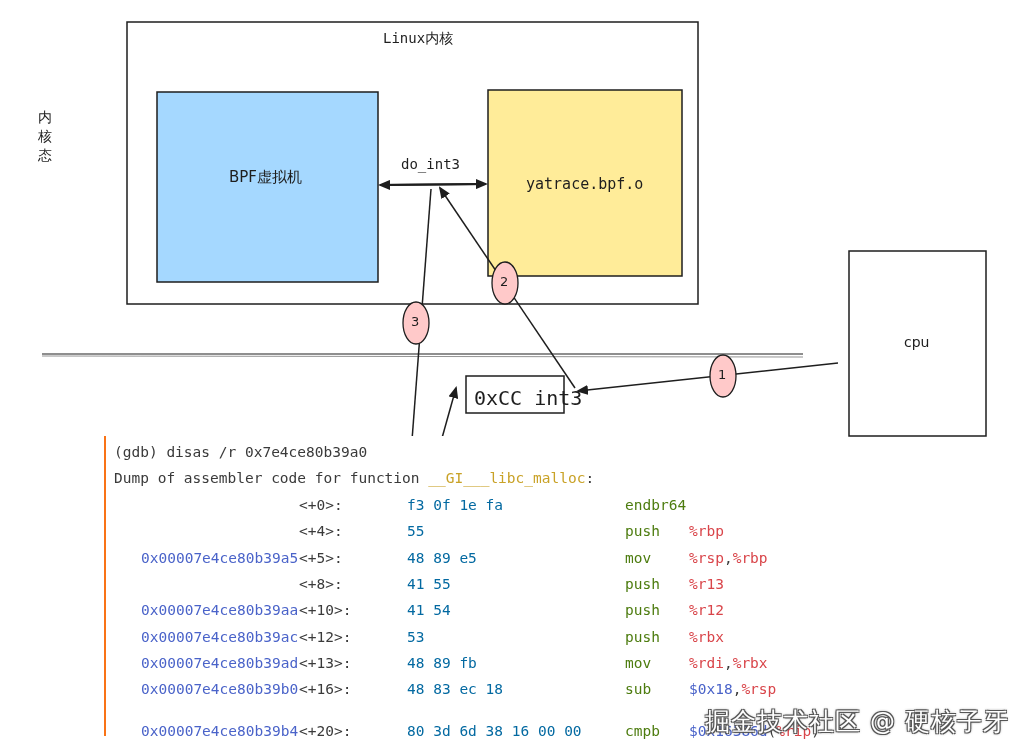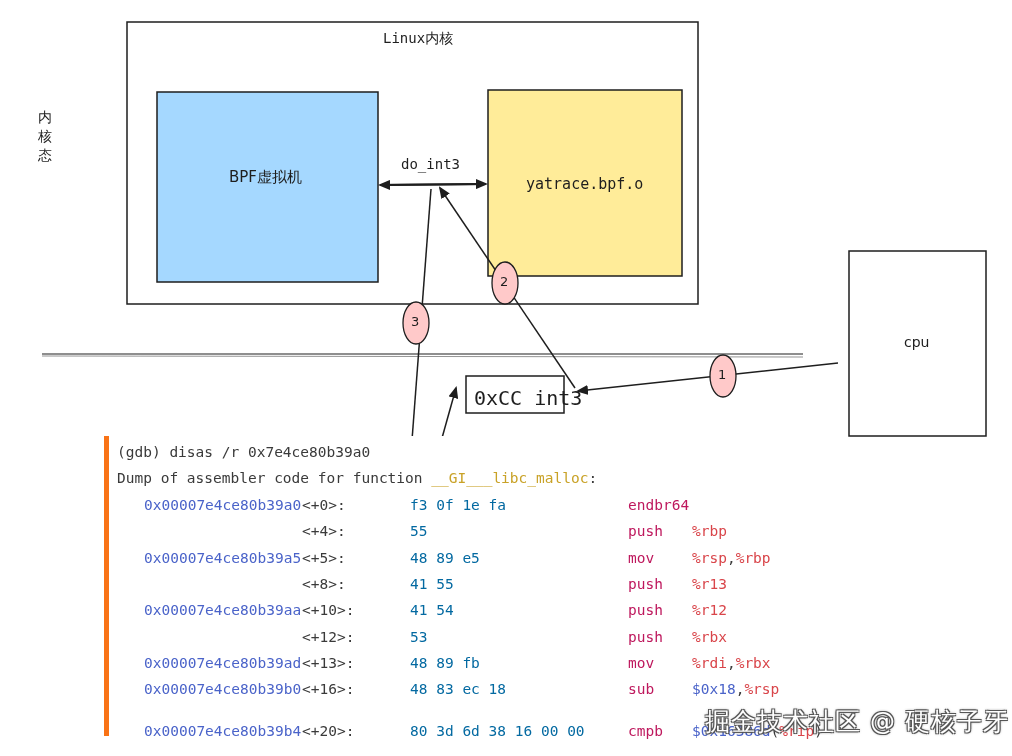--- a/index.html
+++ b/index.html
@@ -1,27 +1,27 @@
 <!DOCTYPE html>
 <html><head>
 <meta charset="utf-8">
 <style>
   html, body { margin: 0; padding: 0; background: #ffffff; }
   body { width: 1012px; height: 756px; position: relative; overflow: hidden; font-family: "DejaVu Sans", sans-serif; }
   svg.overlay { position: absolute; left: 0; top: 0; width: 1012px; height: 756px; pointer-events: none; }
   .label { position: absolute; color: #1e1e1e; font-size: 14px; white-space: nowrap; }
   .mono { font-family: "DejaVu Sans Mono", monospace; }
   .side-label { position: absolute; left: 37px; top: 108px; font-size: 14px; line-height: 19px; color: #1e1e1e; width: 16px; text-align: center; }
-  .code-panel { position: absolute; left: 104px; top: 436px; width: 560px; height: 300px; background: #ffffff; border-left: 5px solid #f97316; }
+  .code-panel { position: absolute; left: 104px; top: 436px; width: 560px; height: 300px; background: #ffffff; border-left: 2px solid #f97316; }
   .code-line { position: absolute; left: 8px; font-family: "DejaVu Sans Mono", monospace; font-size: 14.5px; color: #3a3a3a; white-space: pre; height: 26px; line-height: 26px; }
   .row { position: absolute; left: 0; height: 26px; line-height: 26px; font-family: "DejaVu Sans Mono", monospace; font-size: 14.5px; white-space: pre; }
   .c-addr { position: absolute; left: 35px; color: #4a63c9; }
   .c-off  { position: absolute; left: 193px; color: #3a3a3a; }
   .c-bytes{ position: absolute; left: 301px; color: #0369a1; }
-  .c-mn   { position: absolute; left: 519px; color: #be185d; }
+  .c-mn   { position: absolute; left: 519px; color: #4d7c0f; }
   .c-op   { position: absolute; left: 583px; }
   .op-reg { color: #d9454a; }
   .op-imm { color: #4a63c9; }
   .op-sep { color: #3a3a3a; }
   .fn-name { color: #c9a227; text-align: center; }
   .watermark { position: absolute; left: 705px; top: 705px; font-size: 25px; color: #ffffff; letter-spacing: 1px;
     text-shadow: -1px -1px 0 #555, 1px -1px 0 #555, -1px 1px 0 #555, 1px 1px 0 #555, 0 0 3px #333; white-space: nowrap; }
 </style>
 </head>
 <body>
@@ -77,25 +77,25 @@
 <div class="label" style="left:904px; top:334px; font-size:14px;">cpu</div>
 <div class="label mono" style="left:474px; top:386px; font-size:20px;">0xCC int3</div>
 <div class="label" style="left:718px; top:367px; font-size:13px;">1</div>
 <div class="label" style="left:500px; top:274px; font-size:13px;">2</div>
 <div class="label" style="left:411px; top:314px; font-size:13px;">3</div>
 
 <div class="code-panel">
   <div class="code-line" style="top:3px;">(gdb) disas /r 0x7e4ce80b39a0</div>
   <div class="code-line" style="top:29px;"><span>Dump of assembler code for function </span><span class="fn-name">__GI___libc_malloc</span><span>:</span></div>
   <div id="rows">
-      <div class="row" style="top: 56px; width: 560px;"><span class="c-addr">0x00007e4ce80b39a0</span><span class="c-off">&lt;+0&gt;:</span><span class="c-bytes">f3 0f 1e fa</span><span class="c-mn">endbr64</span><span class="c-op"></span></div>
+      <div class="row" style="top: 56px; width: 560px;"><span class="c-off">&lt;+0&gt;:</span><span class="c-bytes">f3 0f 1e fa</span><span class="c-mn">endbr64</span><span class="c-op"></span></div>
       <div class="row" style="top: 82.3px; width: 560px;"><span class="c-off">&lt;+4&gt;:</span><span class="c-bytes">55</span><span class="c-mn">push</span><span class="c-op"><span class="op-reg">%rbp</span></span></div>
       <div class="row" style="top: 108.6px; width: 560px;"><span class="c-addr">0x00007e4ce80b39a5</span><span class="c-off">&lt;+5&gt;:</span><span class="c-bytes">48 89 e5</span><span class="c-mn">mov</span><span class="c-op"><span class="op-reg">%rsp</span><span class="op-sep">,</span><span class="op-reg">%rbp</span></span></div>
       <div class="row" style="top: 134.9px; width: 560px;"><span class="c-off">&lt;+8&gt;:</span><span class="c-bytes">41 55</span><span class="c-mn">push</span><span class="c-op"><span class="op-reg">%r13</span></span></div>
       <div class="row" style="top: 161.2px; width: 560px;"><span class="c-addr">0x00007e4ce80b39aa</span><span class="c-off">&lt;+10&gt;:</span><span class="c-bytes">41 54</span><span class="c-mn">push</span><span class="c-op"><span class="op-reg">%r12</span></span></div>
-      <div class="row" style="top: 187.5px; width: 560px;"><span class="c-off">&lt;+12&gt;:</span><span class="c-bytes">53</span><span class="c-mn">push</span><span class="c-op"><span class="op-reg">%rbx</span></span></div>
+      <div class="row" style="top: 187.5px; width: 560px;"><span class="c-addr">0x00007e4ce80b39ac</span><span class="c-off">&lt;+12&gt;:</span><span class="c-bytes">53</span><span class="c-mn">push</span><span class="c-op"><span class="op-reg">%rbx</span></span></div>
       <div class="row" style="top: 213.8px; width: 560px;"><span class="c-addr">0x00007e4ce80b39ad</span><span class="c-off">&lt;+13&gt;:</span><span class="c-bytes">48 89 fb</span><span class="c-mn">mov</span><span class="c-op"><span class="op-reg">%rdi</span><span class="op-sep">,</span><span class="op-reg">%rbx</span></span></div>
       <div class="row" style="top: 240.1px; width: 560px;"><span class="c-addr">0x00007e4ce80b39b0</span><span class="c-off">&lt;+16&gt;:</span><span class="c-bytes">48 83 ec 18</span><span class="c-mn">sub</span><span class="c-op"><span class="op-imm">$0x18</span><span class="op-sep">,</span><span class="op-reg">%rsp</span></span></div>
       <div class="row" style="top: 282px; width: 560px;"><span class="c-addr">0x00007e4ce80b39b4</span><span class="c-off">&lt;+20&gt;:</span><span class="c-bytes">80 3d 6d 38 16 00 00</span><span class="c-mn">cmpb</span><span class="c-op"><span class="op-imm">$0x16386d</span><span class="op-sep">(</span><span class="op-reg">%rip</span><span class="op-sep">)</span></span></div>
     </div>
 </div>
 
 <div class="watermark">掘金技术社区 @ 硬核子牙</div>
 
 </body></html>

